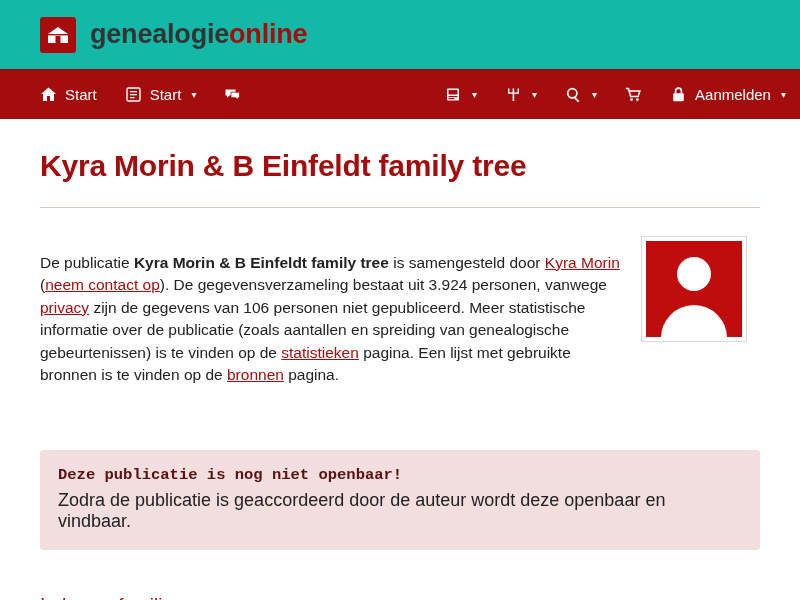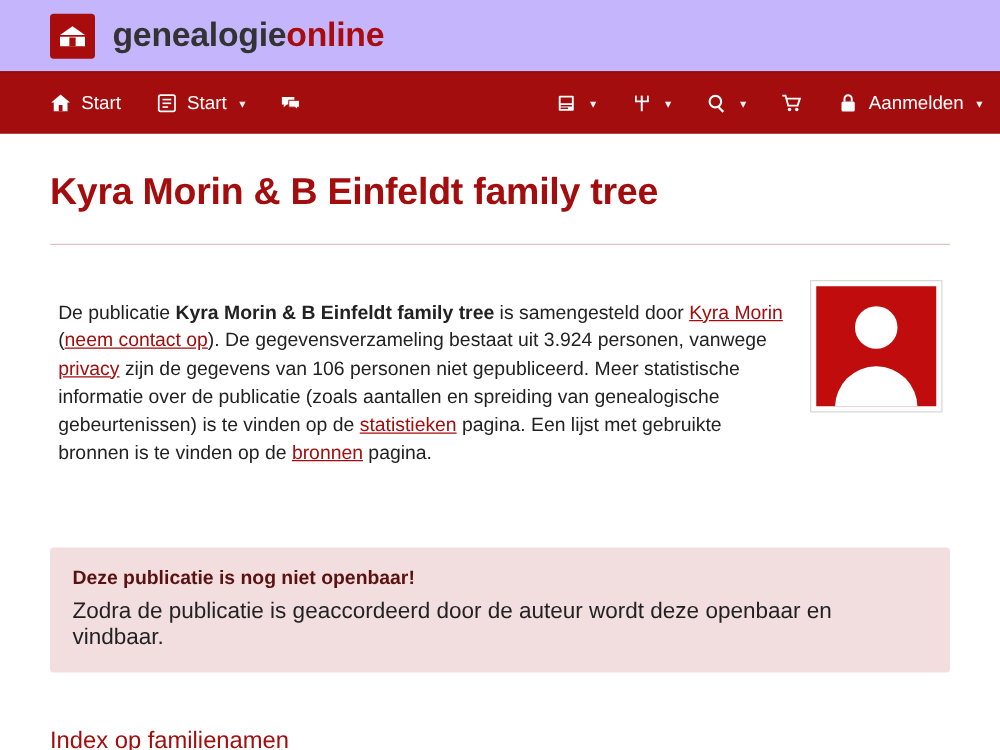--- a/index.html
+++ b/index.html
@@ -7,22 +7,22 @@
     padding: 0;
     width: 800px;
     height: 600px;
     overflow: hidden;
     background: #ffffff;
     font-family: "Liberation Sans", sans-serif;
   }
 
   
   .brandbar {
-    background: #c4b5fd;
-    height: 57px;
+    background: #14b8a6;
+    height: 69px;
     display: flex;
     align-items: center;
     padding-left: 40px;
     box-sizing: border-box;
   }
   .logo-mark {
     width: 36px;
     height: 36px;
     background: #a80c0c;
     border-radius: 3px;
@@ -97,21 +97,20 @@
   .title-rule {
     border: none;
     border-top: 1px solid #e3c2c2;
     margin: 24px 0 0 0;
   }
 
   .intro-wrap {
     display: flex;
     align-items: flex-start;
     margin-top: 28px;
-    justify-content: center;
   }
   .intro {
     font-size: 15.5px;
     line-height: 22.5px;
     color: #222222;
     max-width: 585px;
     flex: 1 1 auto;
   }
   .intro b { font-weight: bold; }
   .intro a { color: #a30d0d; text-decoration: underline; }
@@ -160,20 +159,21 @@
     background: #f2dede;
     border-radius: 3px;
     padding: 16px 18px 18px 18px;
     box-sizing: border-box;
   }
   .notice-title {
     font-size: 15.5px;
     font-weight: bold;
     color: #5a1111;
     margin-bottom: 6px;
+    font-family: Liberation Mono, monospace;
   }
   .notice-body {
     font-size: 18px;
     color: #222222;
     line-height: 21px;
   }
 
   .section-title {
     font-size: 19px;
     color: #a30d0d;

